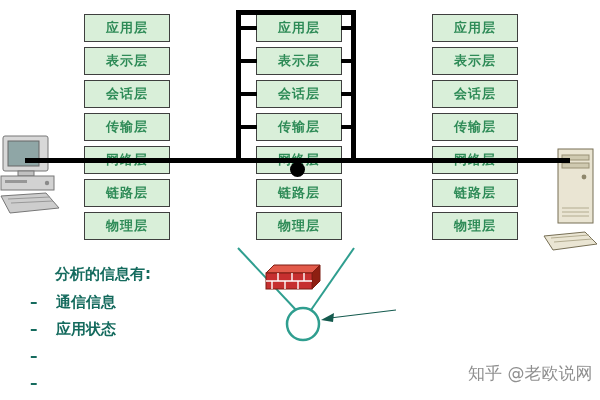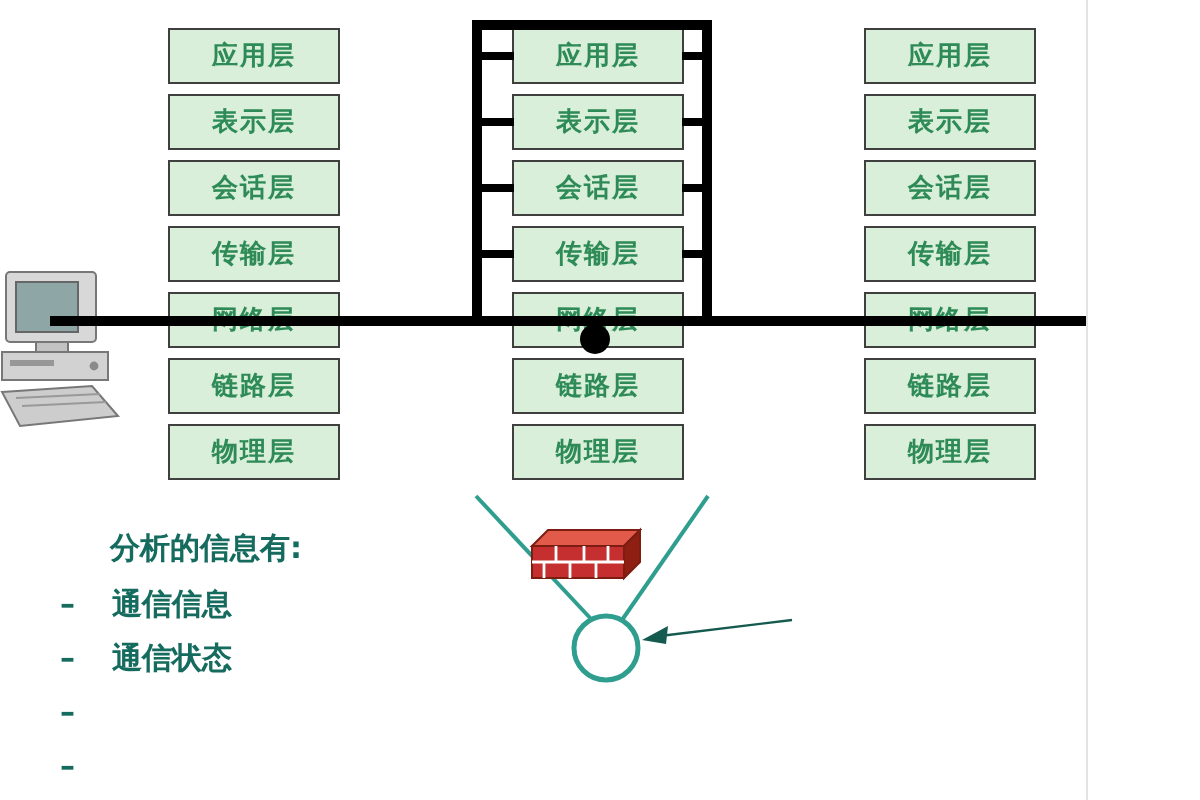--- a/index.html
+++ b/index.html
@@ -1,17 +1,17 @@
 <!DOCTYPE html>
 <html><head>
 <meta charset="utf-8">
 <style>
   html,body{margin:0;padding:0;background:#fff;}
   .canvas{
-    position:relative;width:543px;height:400px;background:#ffffff;
+    position:relative;width:600px;height:400px;background:#ffffff;
     overflow:hidden;font-family:"DejaVu Sans",sans-serif;
     outline:1px solid #e3e3e3;
   }
   
   .col{position:absolute;top:14px;width:86px;display:flex;flex-direction:column;gap:5px;z-index:2;}
   #col-left{left:84px;}
   #col-mid{left:256px;}
   #col-right{left:432px;}
   .layer-box{
     height:28px;box-sizing:border-box;background:#d9efd9;border:1px solid #3f3f3f;
@@ -143,28 +143,29 @@
 
   <div class="analysis">
     <div class="analysis-title">分析的信息有:</div>
     <div class="analysis-items">
         <div class="analysis-item">
           <span class="dash">–</span>
           <span>通信信息</span>
         </div>
         <div class="analysis-item">
           <span class="dash">–</span>
-          <span>通信状态</span>
+          <span>应用状态</span>
         </div>
         <div class="analysis-item">
           <span class="dash">–</span>
         </div>
         <div class="analysis-item">
           <span class="dash">–</span>
         </div>
       </div>
   </div>
 
   <div class="annotation">
   </div>
 
+  <div class="watermark">知乎 @老欧说网</div>
 
 </div>
 
 </body></html>

